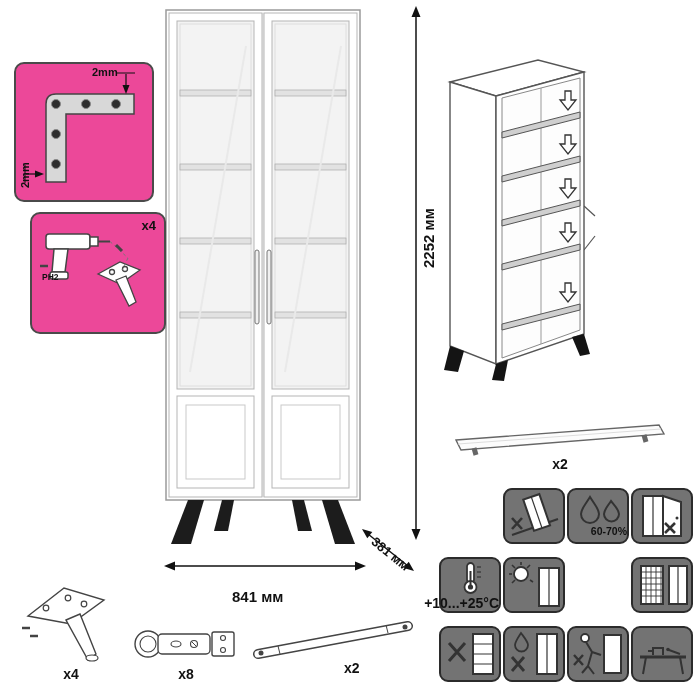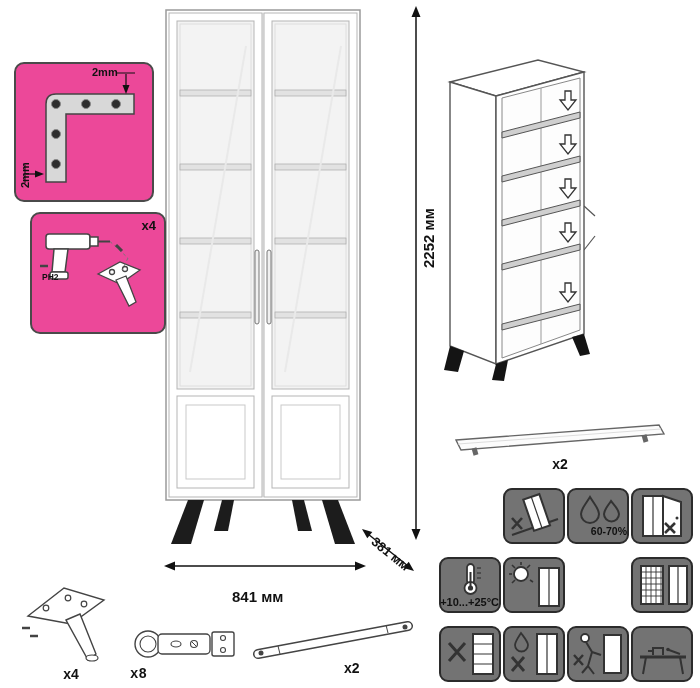--- a/index.html
+++ b/index.html
@@ -12,21 +12,21 @@
   .rot-ccw{transform:rotate(-90deg);transform-origin:left top;}
   .rot-depth{transform:rotate(39deg);transform-origin:left top;}
   .mini-dim{position:absolute;font-weight:bold;font-size:11px;white-space:nowrap;}
   .count-label{position:absolute;font-weight:bold;font-size:13px;}
   .part{position:absolute;}
   .part-count{font-weight:bold;font-size:14px;}
   .care{position:absolute;width:62px;height:56px;border:2px solid #2b2b2b;border-radius:9px;
         background:#737373;box-sizing:border-box;display:flex;flex-direction:column;
         align-items:flex-end;justify-content:center;gap:1px;}
   .care-text{font-weight:bold;font-size:10.5px;line-height:1;}
-  .care-text-sm{font-weight:bold;font-size:11px;line-height:1;}
+  .care-text-sm{font-weight:bold;font-size:14px;line-height:1;}
   svg{display:block;}
 </style>
 </head>
 <body>
 
 <div class="sheet">
 
   <svg class="abs" style="left:158px;top:4px;" width="210" height="545" viewBox="0 0 210 545">
     <rect x="8" y="6" width="194" height="490" fill="#ffffff" stroke="#9b9b9b" stroke-width="1.5"></rect>
     <rect x="11" y="9" width="93" height="484" fill="#ffffff" stroke="#b5b5b5" stroke-width="1"></rect>
@@ -196,21 +196,21 @@
       <circle cx="18" cy="22" r="13" fill="#fff" stroke="#444" stroke-width="1.4"></circle>
       <circle cx="18" cy="22" r="8" fill="#fff" stroke="#444" stroke-width="1.1"></circle>
       <rect x="28" y="12" width="52" height="20" rx="4" fill="#fff" stroke="#444" stroke-width="1.4"></rect>
       <ellipse cx="46" cy="22" rx="5" ry="3" fill="#fff" stroke="#444" stroke-width="1.1"></ellipse>
       <circle cx="64" cy="22" r="3.5" fill="#fff" stroke="#444" stroke-width="1.1"></circle>
       <line x1="61.5" y1="19.5" x2="66.5" y2="24.5" stroke="#444" stroke-width="1"></line>
       <rect x="82" y="10" width="22" height="24" rx="2" fill="#fff" stroke="#444" stroke-width="1.4"></rect>
       <circle cx="93" cy="16" r="2.5" fill="#fff" stroke="#444" stroke-width="1.1"></circle>
       <circle cx="93" cy="28" r="2.5" fill="#fff" stroke="#444" stroke-width="1.1"></circle>
     </svg>
-    <div class="part-count" style="text-align:left;font-family:Liberation Mono, monospace;">x8</div>
+    <div class="part-count" style="text-align:center;">x8</div>
   </div>
 
   <div class="part" style="left:244px;top:612px;width:182px;height:66px;">
     <svg width="182" height="48" viewBox="0 0 182 48">
       <path d="M14 42 Q 80 30 164 14" fill="none" stroke="#444" stroke-width="10" stroke-linecap="round"></path>
       <path d="M14 42 Q 80 30 164 14" fill="none" stroke="#fff" stroke-width="7" stroke-linecap="round"></path>
       <circle cx="17" cy="41" r="2.5" fill="#444"></circle>
       <circle cx="161" cy="15" r="2.5" fill="#444"></circle>
       <line x1="34" y1="34" x2="36" y2="42" stroke="#444" stroke-width="1"></line>
       <line x1="142" y1="13" x2="144" y2="21" stroke="#444" stroke-width="1"></line>

